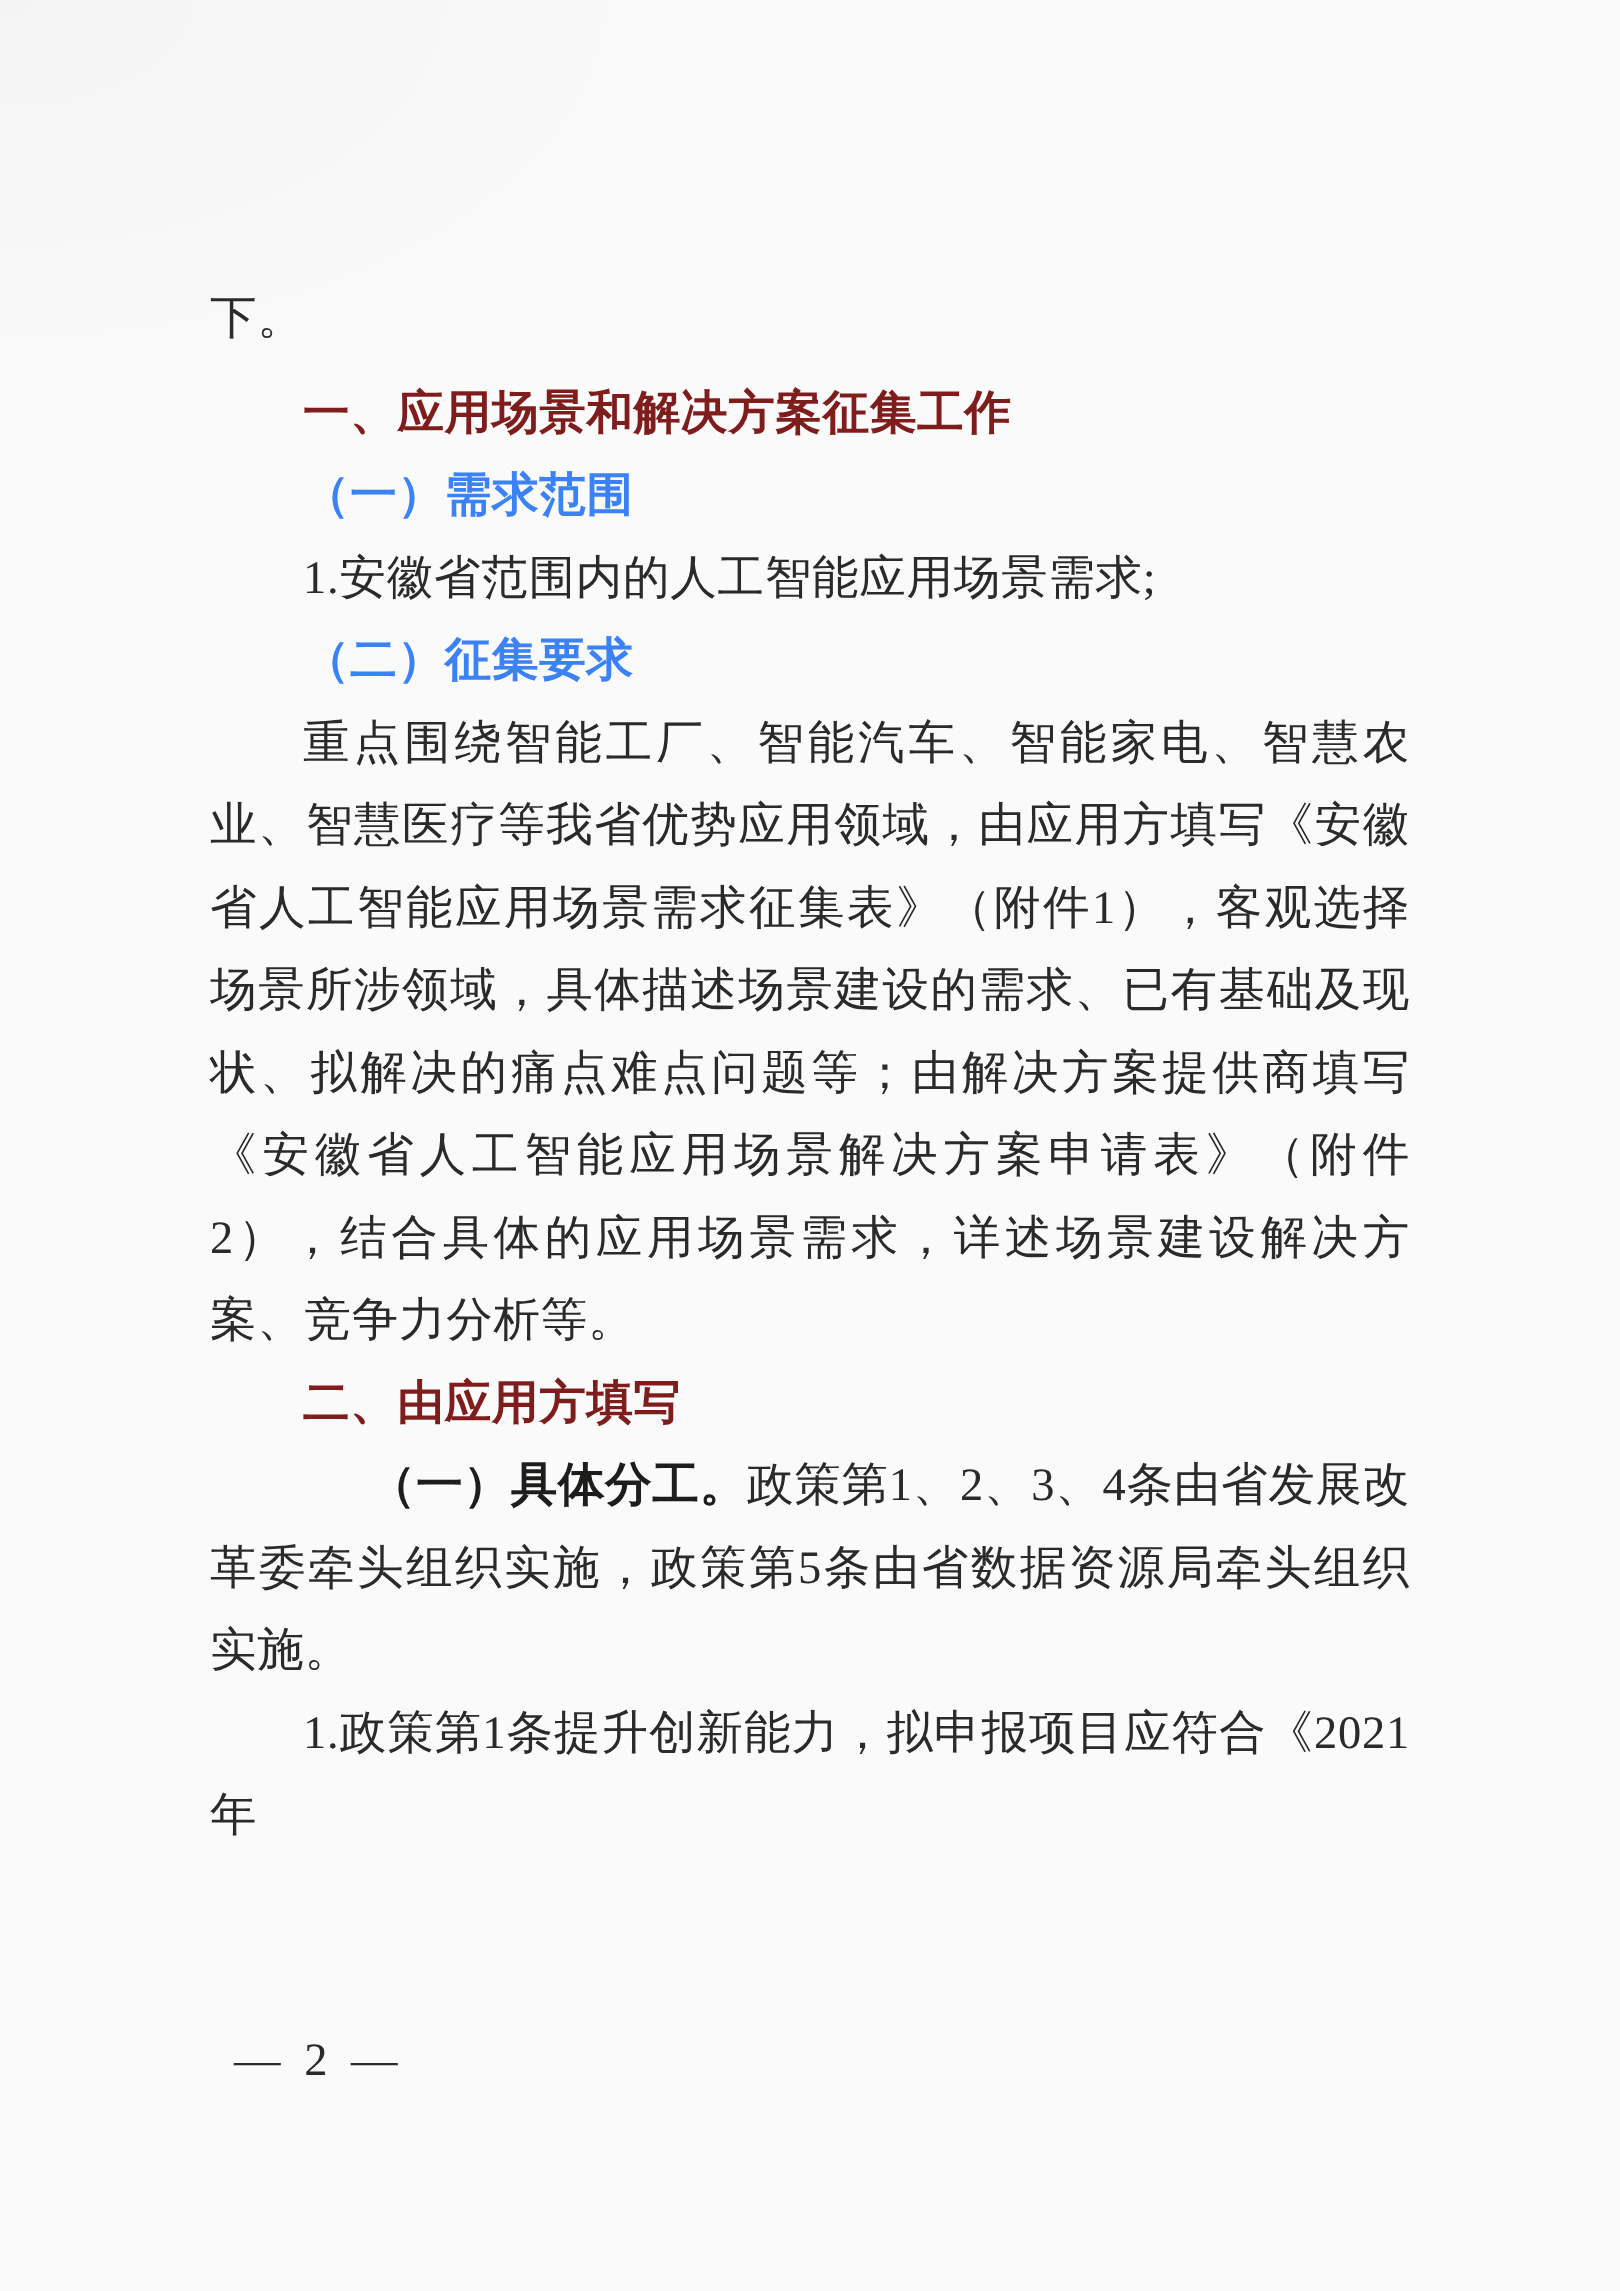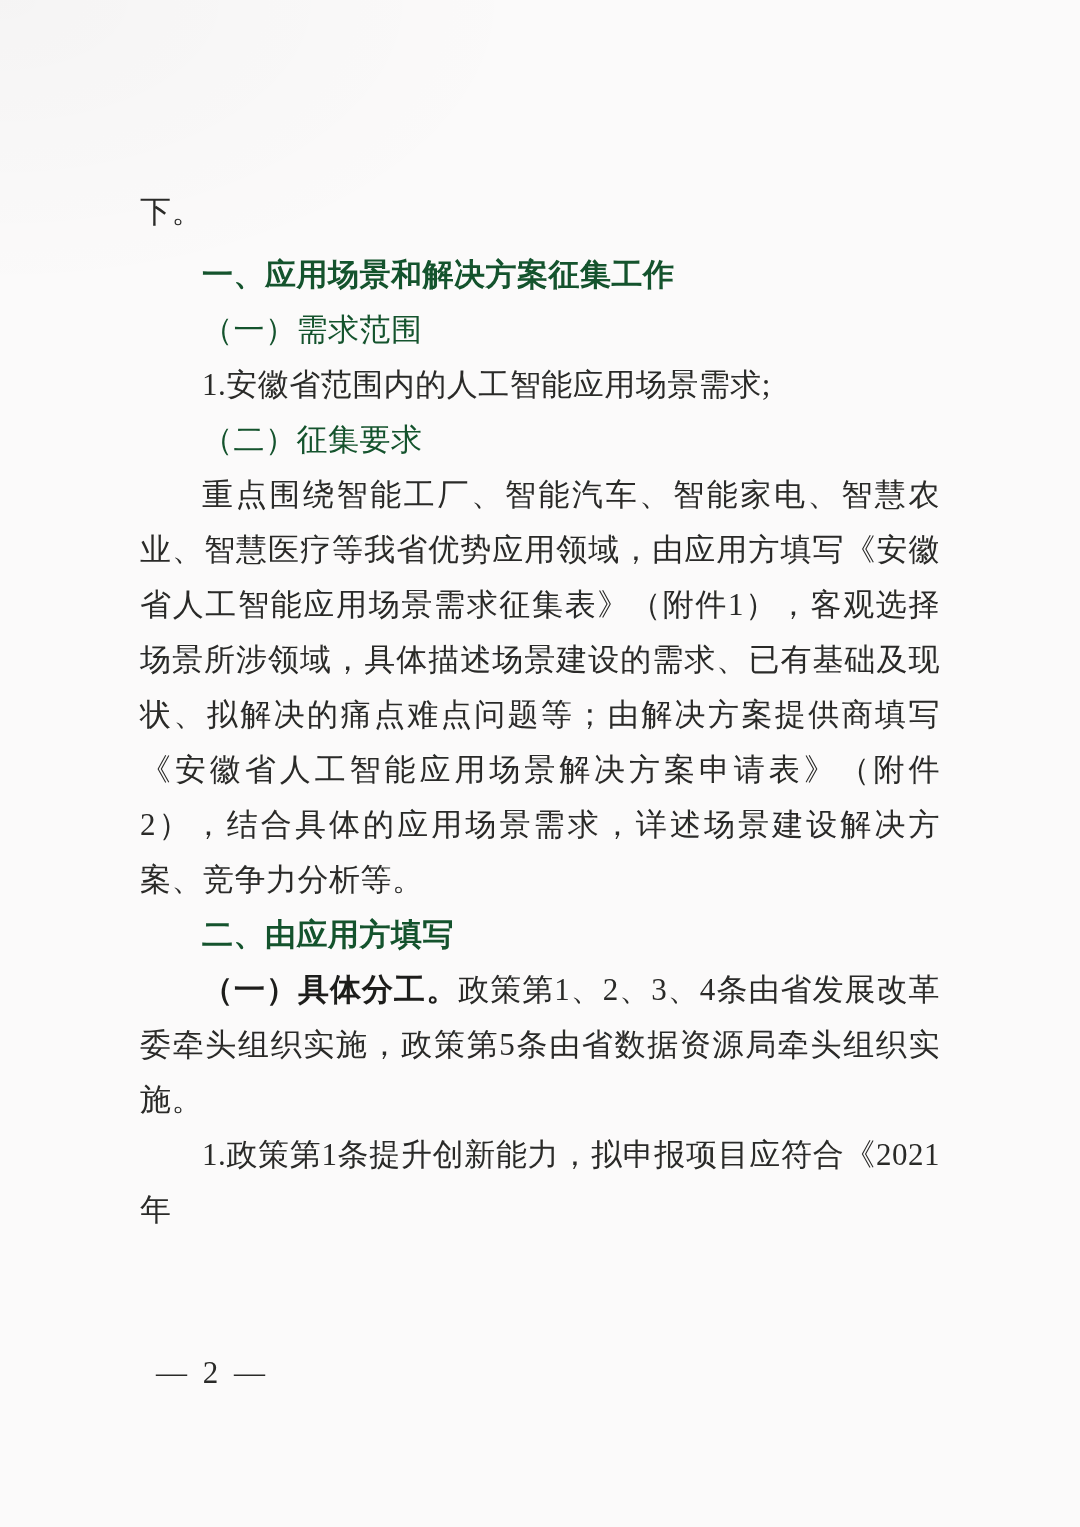--- a/index.html
+++ b/index.html
@@ -29,34 +29,35 @@
   }
   .doc p {
     margin: 0;
   }
   .indent {
     text-indent: 62px;
   }
   .h1 {
     font-family: Liberation Sans, sans-serif;
     font-weight: bold;
-    color: #14532d;
+    color: #7f1d1d;
     text-indent: 62px;
   }
   .h1.gap {
     margin-top: 8px;
   }
   .h2 {
-    font-weight: normal;
-    color: #14532d;
+    font-weight: bold;
+    color: #3b82f6;
     text-indent: 62px;
   }
   .lead-bold {
     font-weight: bold;
     color: #1d1d1b;
+    margin-left: 44px;
   }
   .force-justify {
     text-align-last: justify;
   }
   .page-number {
     position: absolute;
     left: 156px;
     top: 1345px;
     font-size: 31px;
     line-height: 55px;

